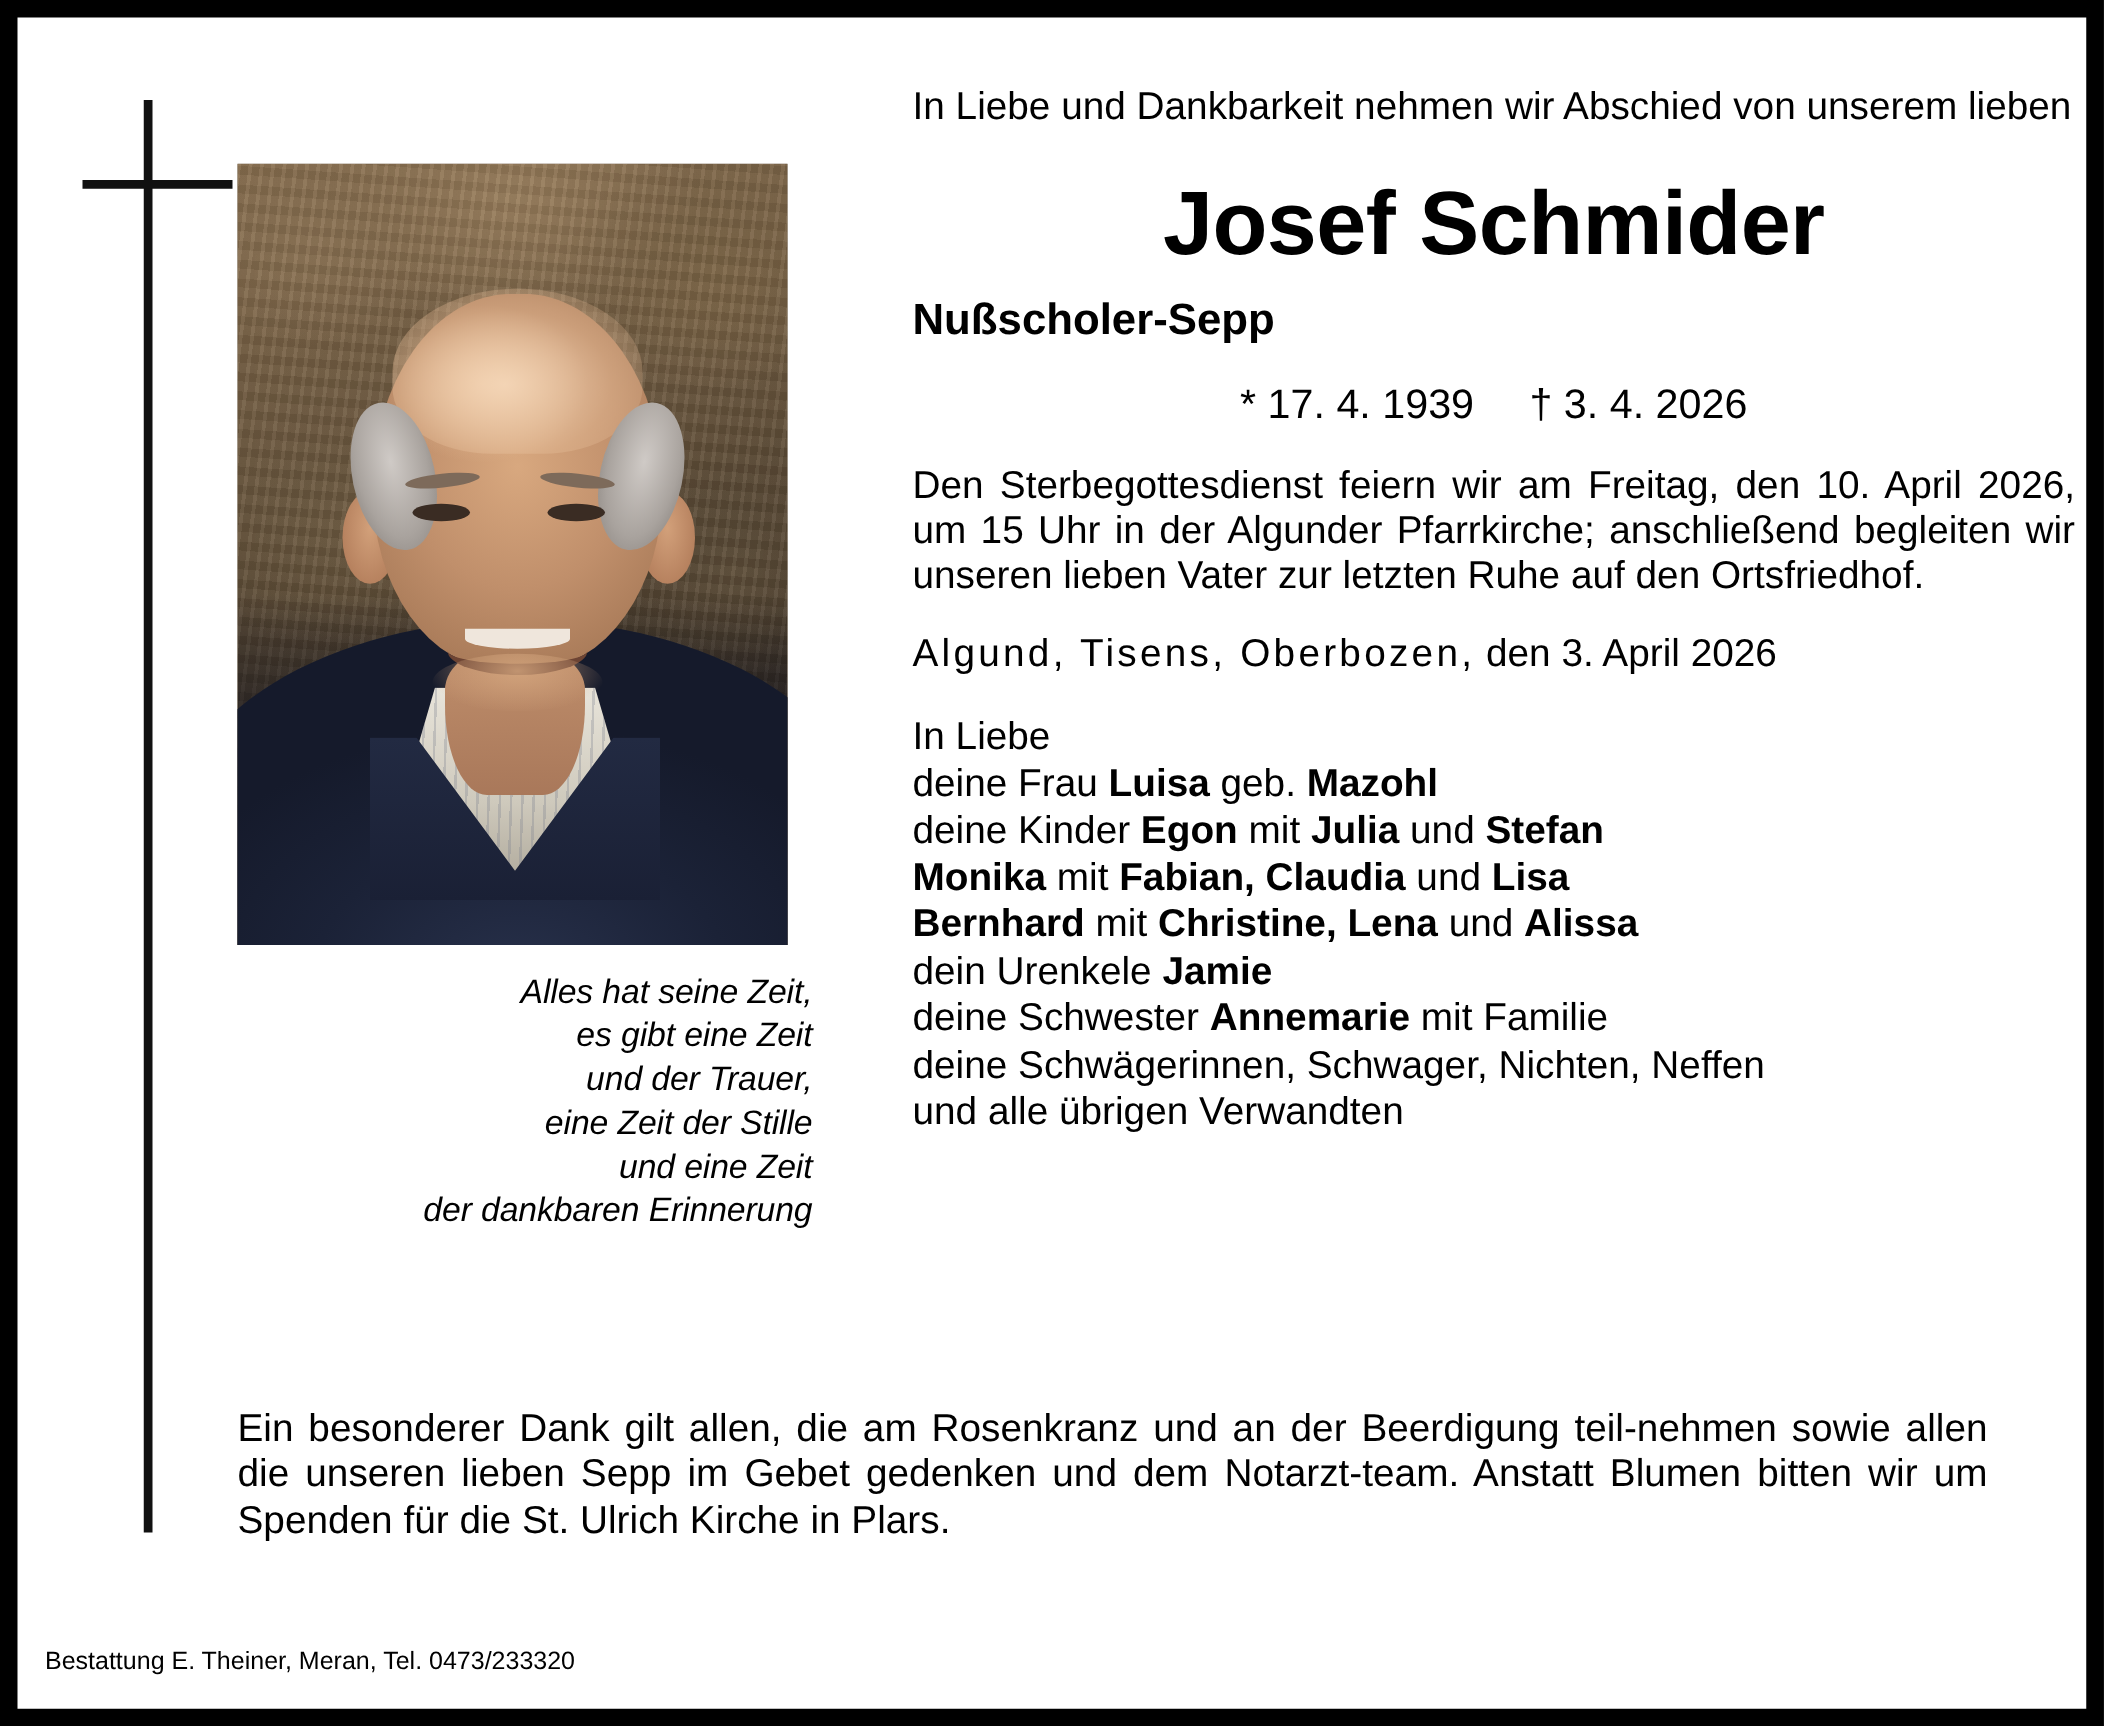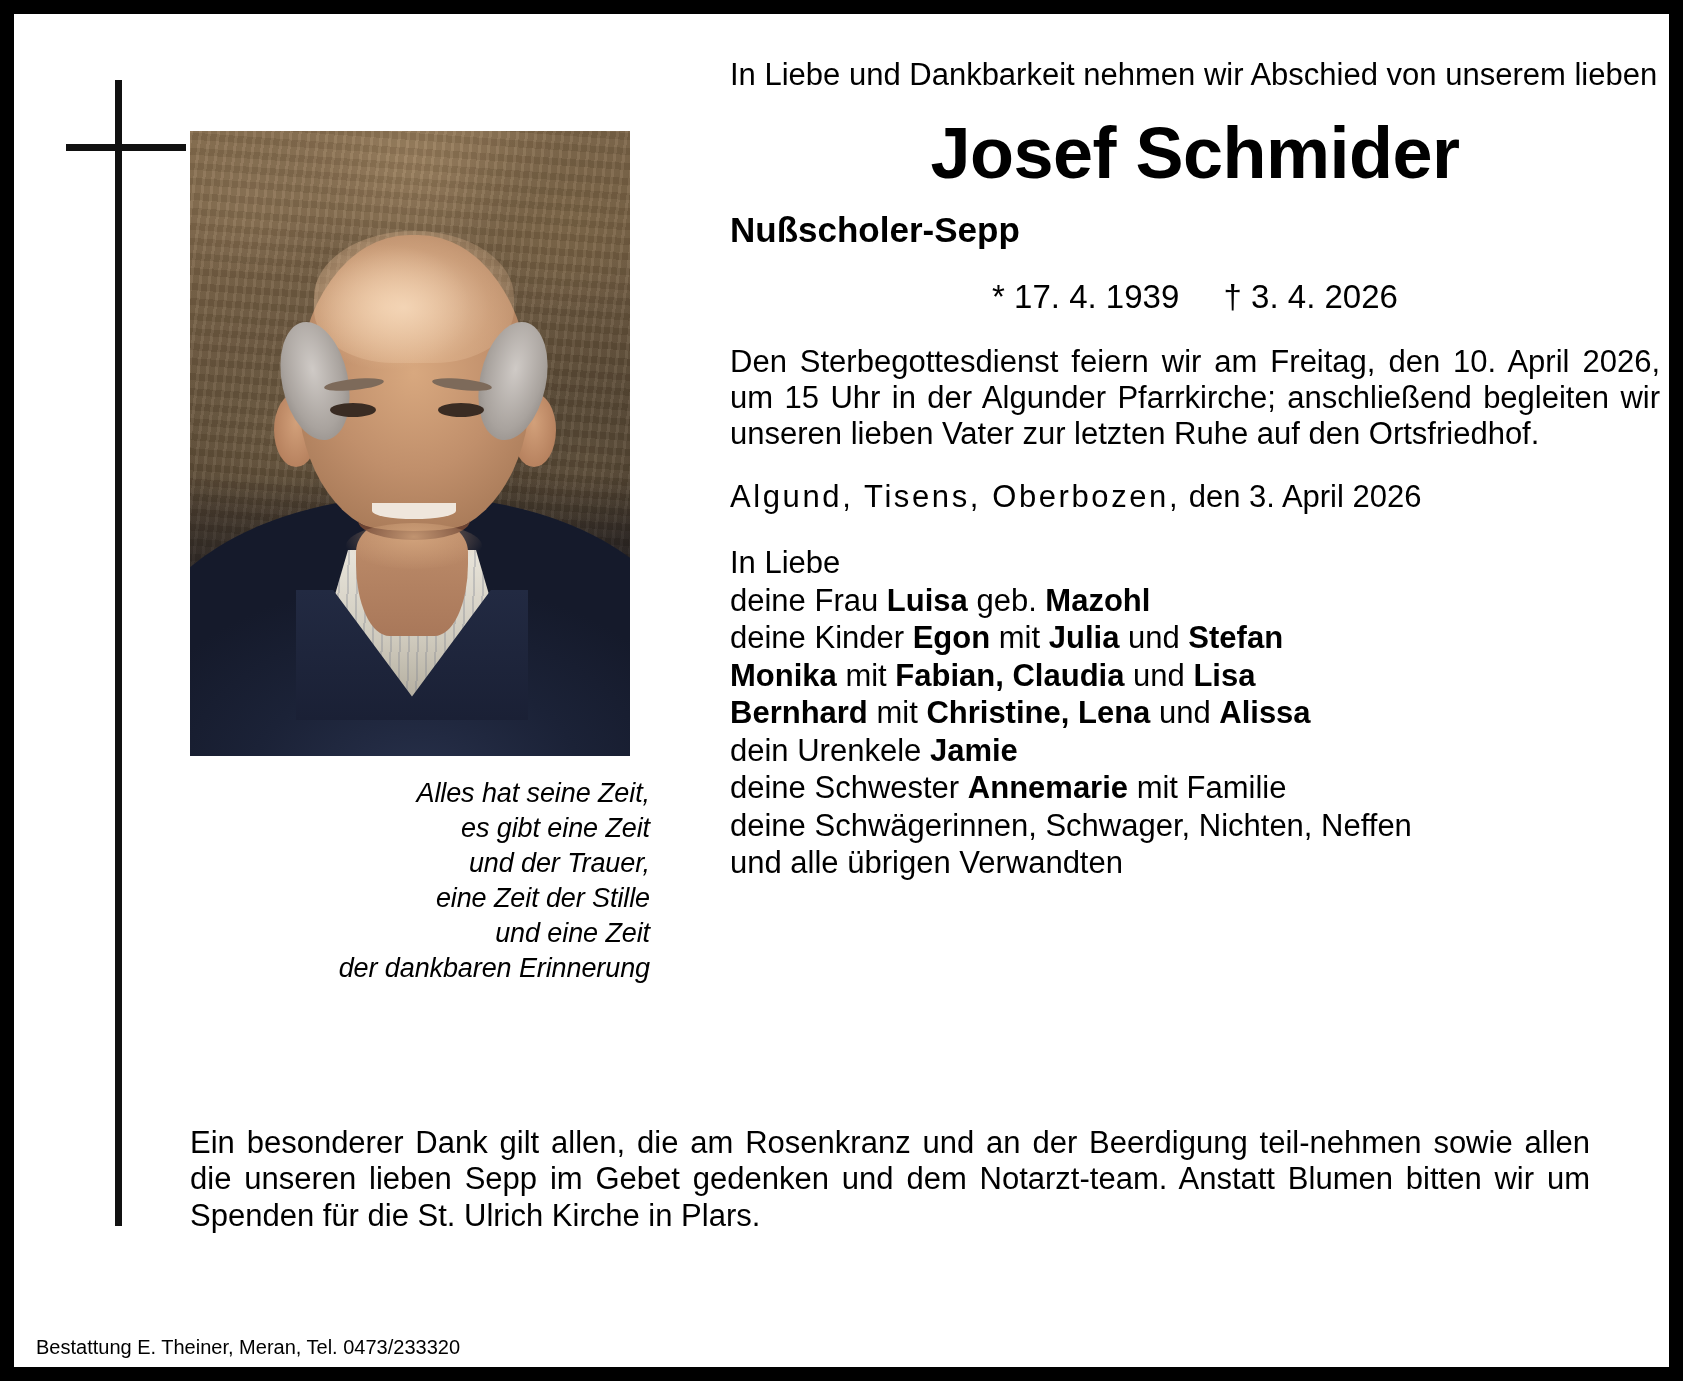--- a/index.html
+++ b/index.html
@@ -256,23 +256,24 @@
   .right-col {
     position: absolute;
     left: 716px;
     top: 44px;
     width: 930px;
   }
   .intro {
     font-size: 31px;
     line-height: 1.12;
     color: #000;
+    margin-top: 10px;
   }
   .name {
-    margin-top: 24px;
+    margin-top: 40px;
     text-align: center;
     font-size: 72px;
     font-weight: bold;
     line-height: 1.0;
     letter-spacing: -0.5px;
   }
   .nickname {
     margin-top: 21px;
     text-align: left;
     font-size: 35px;
@@ -318,21 +319,21 @@
     font-size: 31px;
     line-height: 1.17;
     text-align: justify;
     text-justify: inter-word;
   }
   .bottom p.second { margin-top: 26px; }
 
   .footer {
     position: absolute;
     left: 22px;
-    bottom: 8px;
+    bottom: 26px;
     font-size: 20px;
     color: #000;
   }
 </style>
 </head>
 <body>
 
 <div class="notice">
 
   <div class="cross">

